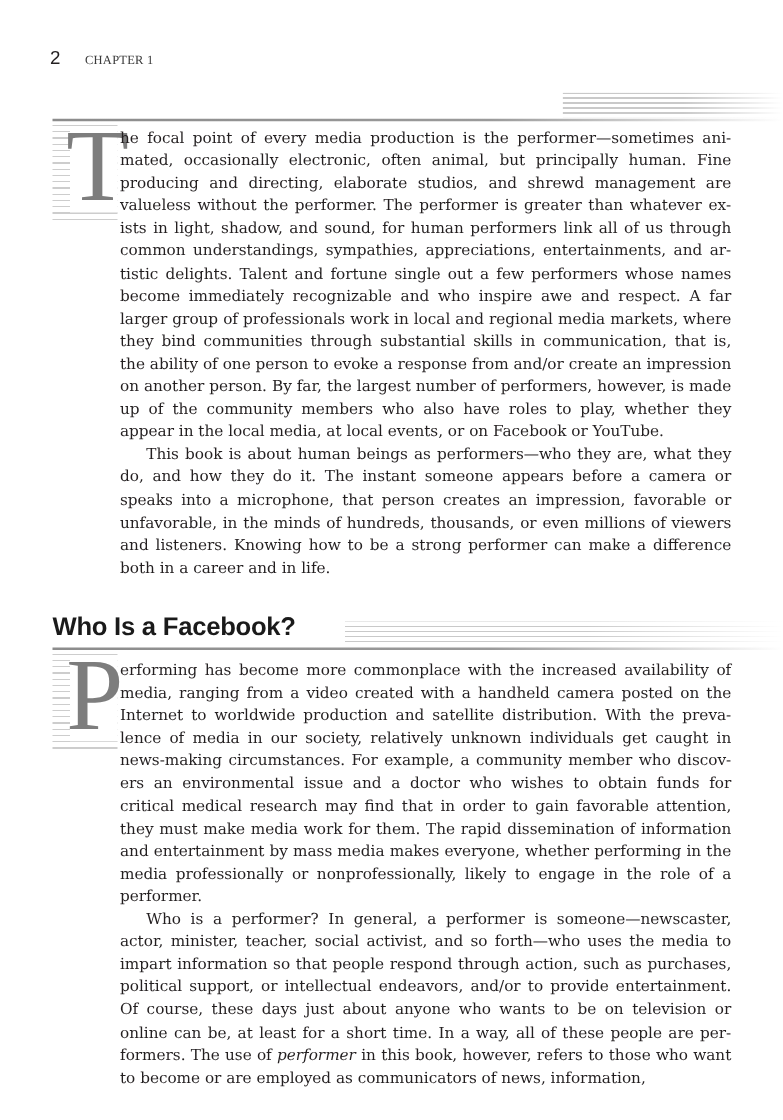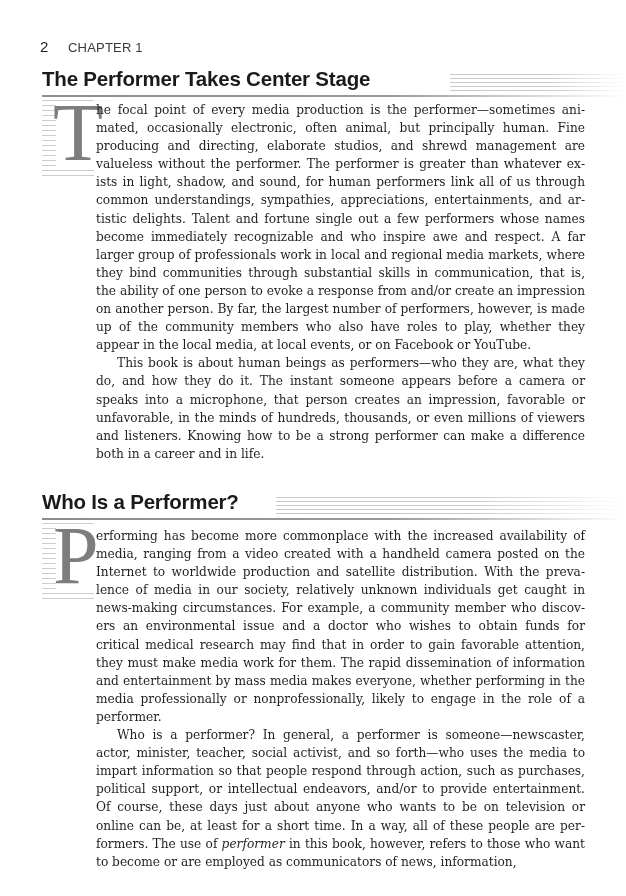--- a/index.html
+++ b/index.html
@@ -1,20 +1,20 @@
 <!DOCTYPE html>
 <html><head>
 <meta charset="utf-8">
 <style>
   html, body { margin: 0; padding: 0; background: #ffffff; }
   body { width: 626px; height: 896px; position: relative; overflow: hidden; color: #231f20; }
 
   .running-head { position: absolute; left: 40px; top: 38px; display: flex; align-items: baseline; }
   .page-number { font-family: "Liberation Sans", sans-serif; font-size: 15px; color: #231f20; width: 28px; }
-  .chapter-label { font-family: Liberation Sans, sans-serif; font-size: 13px; letter-spacing: 0.2px; color: #3a3a3a; }
+  .chapter-label { font-family: Liberation Serif, serif; font-size: 10px; letter-spacing: 0.2px; color: #3a3a3a; }
 
   .section-head { position: absolute; left: 40px; right: 0; height: 30px; }
   .section-title { position: absolute; left: 2px; top: 0; font-family: "Liberation Sans", sans-serif; font-weight: bold; font-size: 20.5px; letter-spacing: -0.2px; color: #1a1a1a; white-space: nowrap; line-height: 26px; }
   .head-underline { position: absolute; left: 2px; right: 0; top: 29px; height: 2px; background: linear-gradient(to right, #8c8c8c 0%, #9a9a9a 60%, rgba(160,160,160,0) 100%); }
   .title-stripes { position: absolute; top: 8px; height: 20px; right: 0;
      background: repeating-linear-gradient(to bottom, #c9c9c9 0px, #c9c9c9 1px, transparent 1px, transparent 4px);
      -webkit-mask-image: linear-gradient(to right, #000 55%, transparent 100%);
      mask-image: linear-gradient(to right, #000 55%, transparent 100%); }
 
   .dropcap-box { position: absolute; left: 42px; width: 52px; height: 80px; }
@@ -31,38 +31,37 @@
 </style>
 </head>
 <body>
 
 <div class="running-head">
   <span class="page-number">2</span>
   <span class="chapter-label">CHAPTER 1</span>
 </div>
 
 <div class="section-head" style="top:66px;">
-  <div class="section-title">The Performer Takes Center Stage</div>
   <div class="title-stripes" style="left:410px;"></div>
   <div class="head-underline"></div>
 </div>
 
 <div class="dropcap-box" style="top:100px;">
   <div class="dropcap-stripes"></div>
   <div class="dropcap-letter-bg"></div>
   <div class="dropcap-letter">T</div>
 </div>
 
 <div class="body-text" style="top:101px;">
     <p><span>he focal point of every media production is the performer—sometimes ani­mated, occasionally electronic, often animal, but principally human. Fine producing and directing, elaborate studios, and shrewd management are valueless without the performer. The performer is greater than whatever ex­ists in light, shadow, and sound, for human performers link all of us through common understandings, sympathies, appreciations, entertainments, and ar­tistic delights. Talent and fortune single out a few performers whose names become immediately recognizable and who inspire awe and respect. A far larger group of professionals work in local and regional media markets, where they bind communities through substantial skills in </span><b>communication,</b><span> that is, the ability of one person to evoke a response from and/or create an impression on another person. By far, the largest number of performers, however, is made up of the community members who also have roles to play, whether they appear in the local media, at local events, or on Facebook or YouTube.</span></p>
     <p class="indent"><span>This book is about human beings as performers—who they are, what they do, and how they do it. The instant someone appears before a camera or speaks into a microphone, that person creates an impression, favorable or unfavorable, in the minds of hundreds, thousands, or even millions of viewers and listeners. Knowing how to be a strong performer can make a difference both in a career and in life.</span></p>
   </div>
 
 <div class="section-head" style="top:489px;">
-  <div class="section-title">Who Is a Performer?</div>
+  <div class="section-title">Who Is a Facebook?</div>
   <div class="title-stripes" style="left:236px;"></div>
   <div class="head-underline"></div>
 </div>
 
 <div class="dropcap-box" style="top:523px;">
   <div class="dropcap-stripes"></div>
   <div class="dropcap-letter-bg"></div>
   <div class="dropcap-letter">P</div>
 </div>
 

